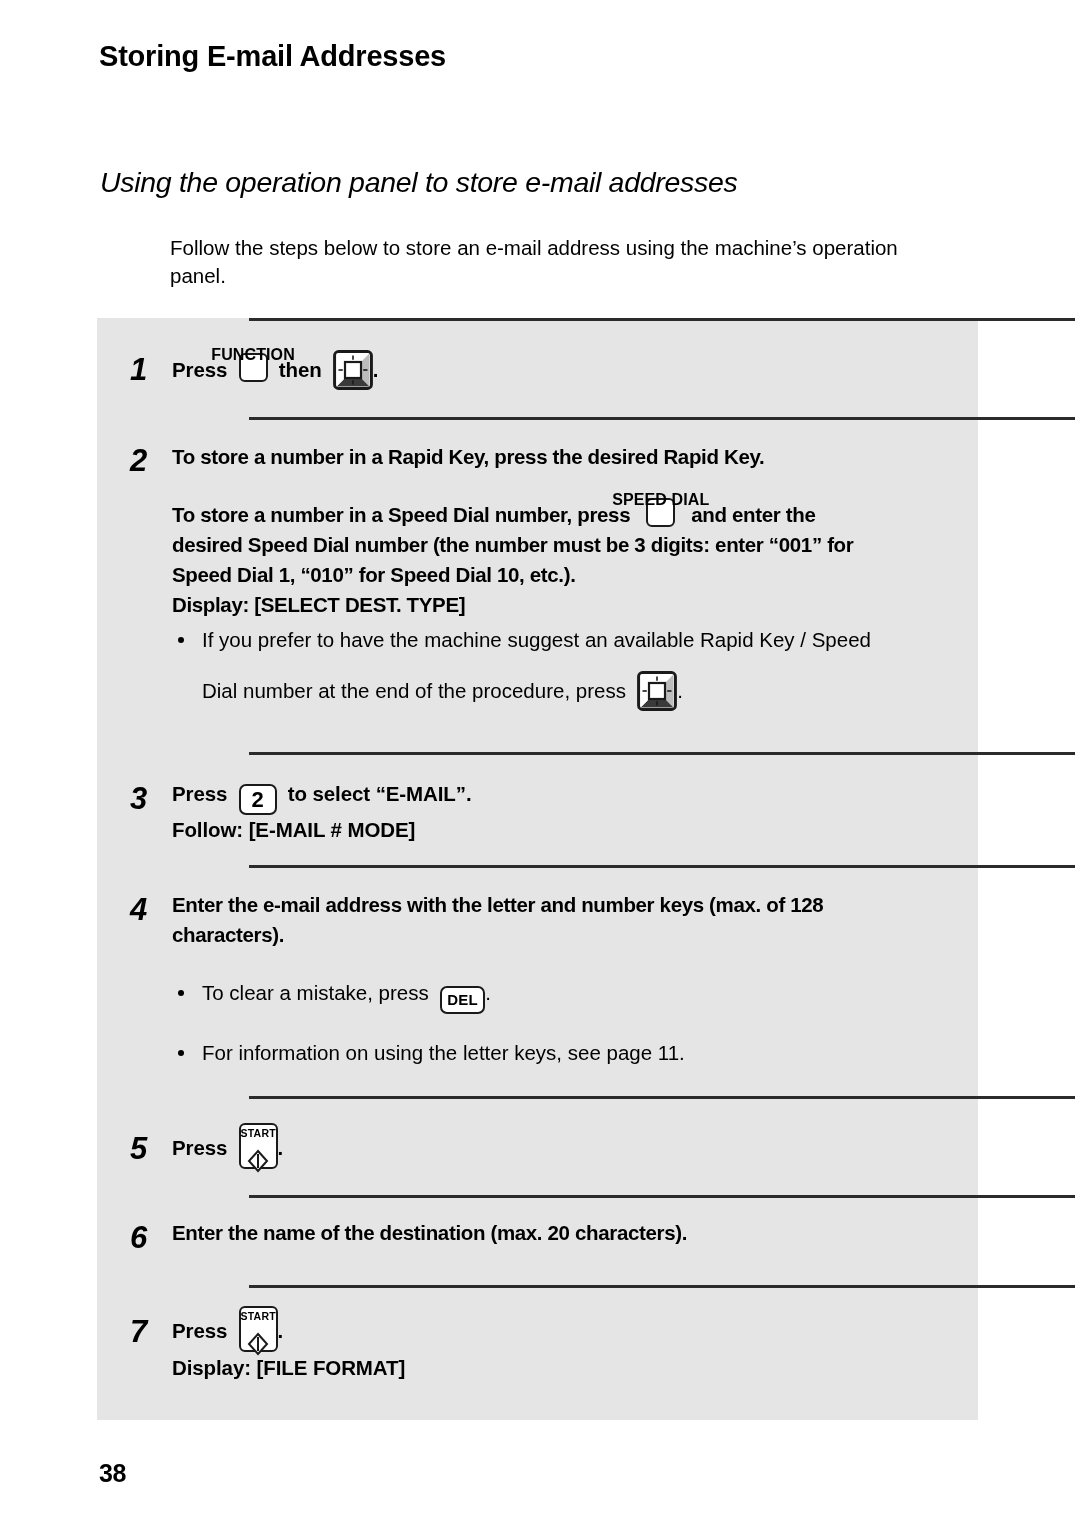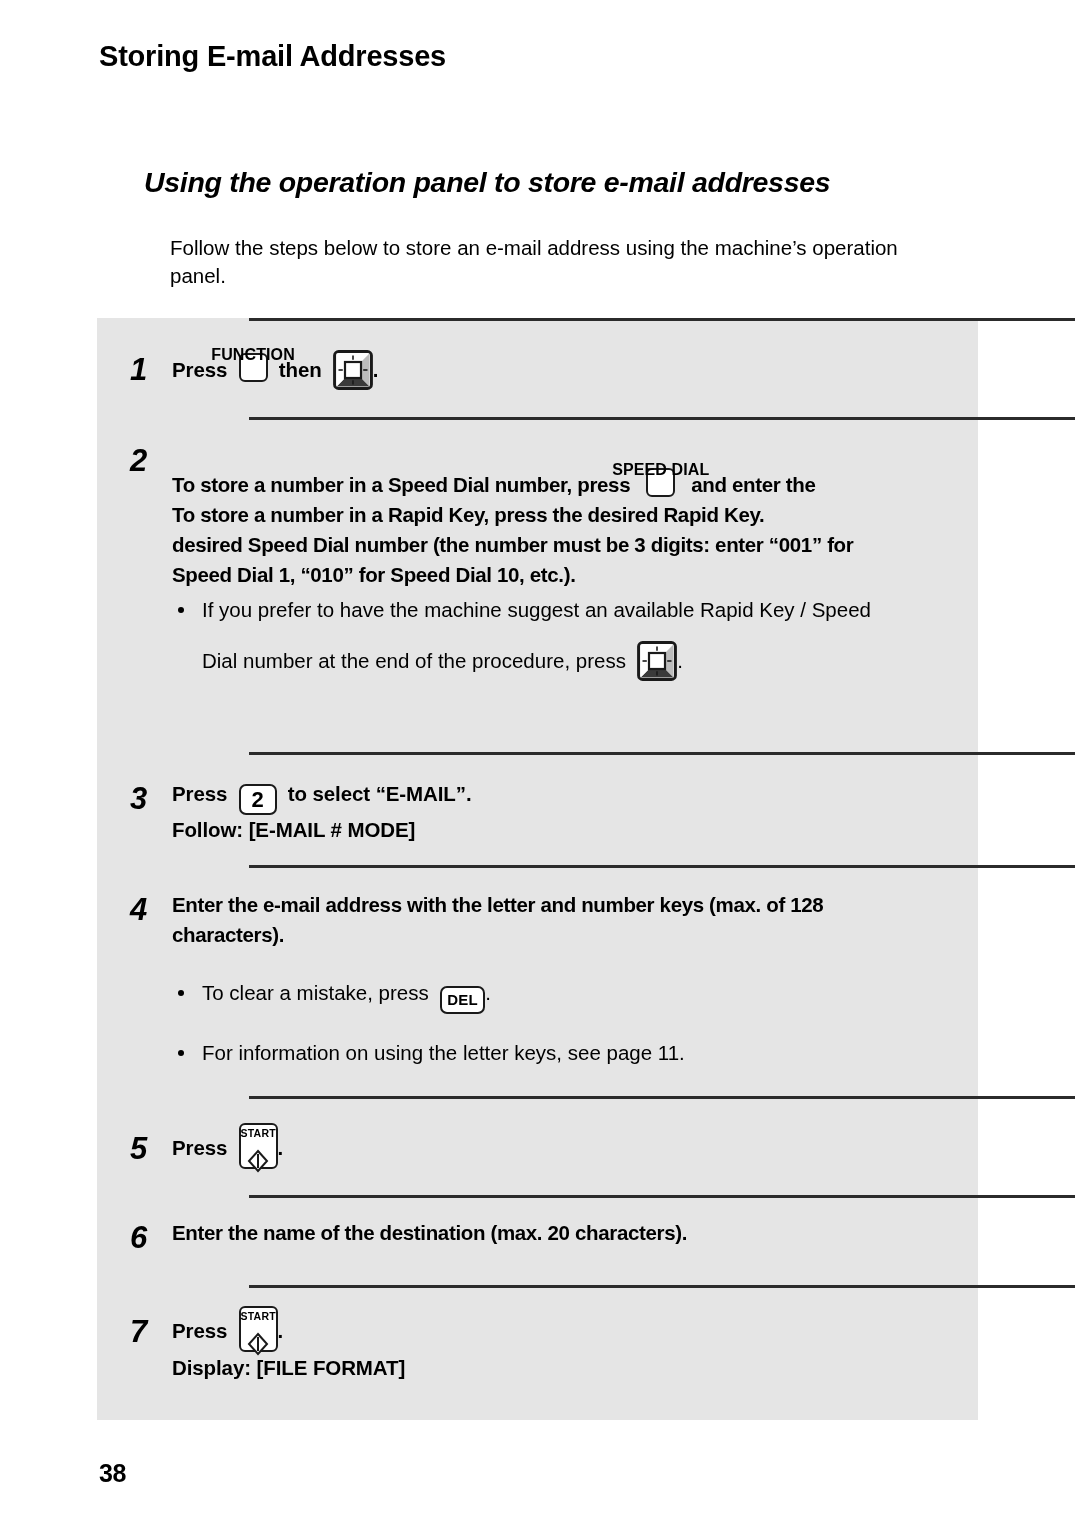--- a/index.html
+++ b/index.html
@@ -24,25 +24,24 @@
     font-size: 29px;
     font-weight: bold;
     letter-spacing: -0.2px;
     white-space: nowrap;
   }
   .section-title {
     position: absolute;
     left: 100px;
     top: 166px;
     font-size: 28.5px;
-    font-weight: bold;
+    font-weight: normal;
     font-style: italic;
     letter-spacing: -0.3px;
     white-space: nowrap;
-    margin-left: 44px;
   }
 
   
   .intro {
     position: absolute;
     left: 170px;
     top: 234px;
     width: 740px;
     font-size: 20.5px;
     line-height: 28px;
@@ -263,35 +262,36 @@
           </svg>
         </span><span>.</span>
       </div>
     </div>
   </div>
 
   <div class="step" style="top:124px;">
     <div class="step-num" style="top:3px;">2</div>
     <div class="step-body" style="top:0px;">
 
+      <div class="b tight">To store a number in a Rapid Key, press the desired Rapid Key.</div>
+
       <div class="b tight" style="margin-top:26px;">
         <span>To store a number in a Speed Dial number, press</span>&nbsp;&nbsp;
 
         <span class="cap-key">
           <span class="cap">SPEED DIAL</span>
           <span class="keybox"></span>
         </span>
 
         &nbsp;&nbsp;<span>and enter the</span>
       </div>
 
-      <div class="b tight">To store a number in a Rapid Key, press the desired Rapid Key.</div>
-
       <div class="b tight">desired Speed Dial number (the number must be 3 digits: enter “001” for</div>
       <div class="b tight">Speed Dial 1, “010” for Speed Dial 10, etc.).</div>
+      <div class="b tight">Display: [SELECT DEST. TYPE]</div>
 
       <div class="bullet-row" style="margin-top:5px;">
         <span class="bullet-dot"></span>
         <span class="n">If you prefer to have the machine suggest an available Rapid Key / Speed</span>
         <div class="n" style="margin-top:16px;">
           <span>Dial number at the end of the procedure, press</span>&nbsp;
 
           <span class="navkey">
             <svg width="40" height="40" viewBox="0 0 40 40" xmlns="http://www.w3.org/2000/svg">
               <rect x="1.6" y="1.6" width="36.8" height="36.8" rx="4" ry="4" fill="#ffffff" stroke="#1a1a1a" stroke-width="3"></rect>

